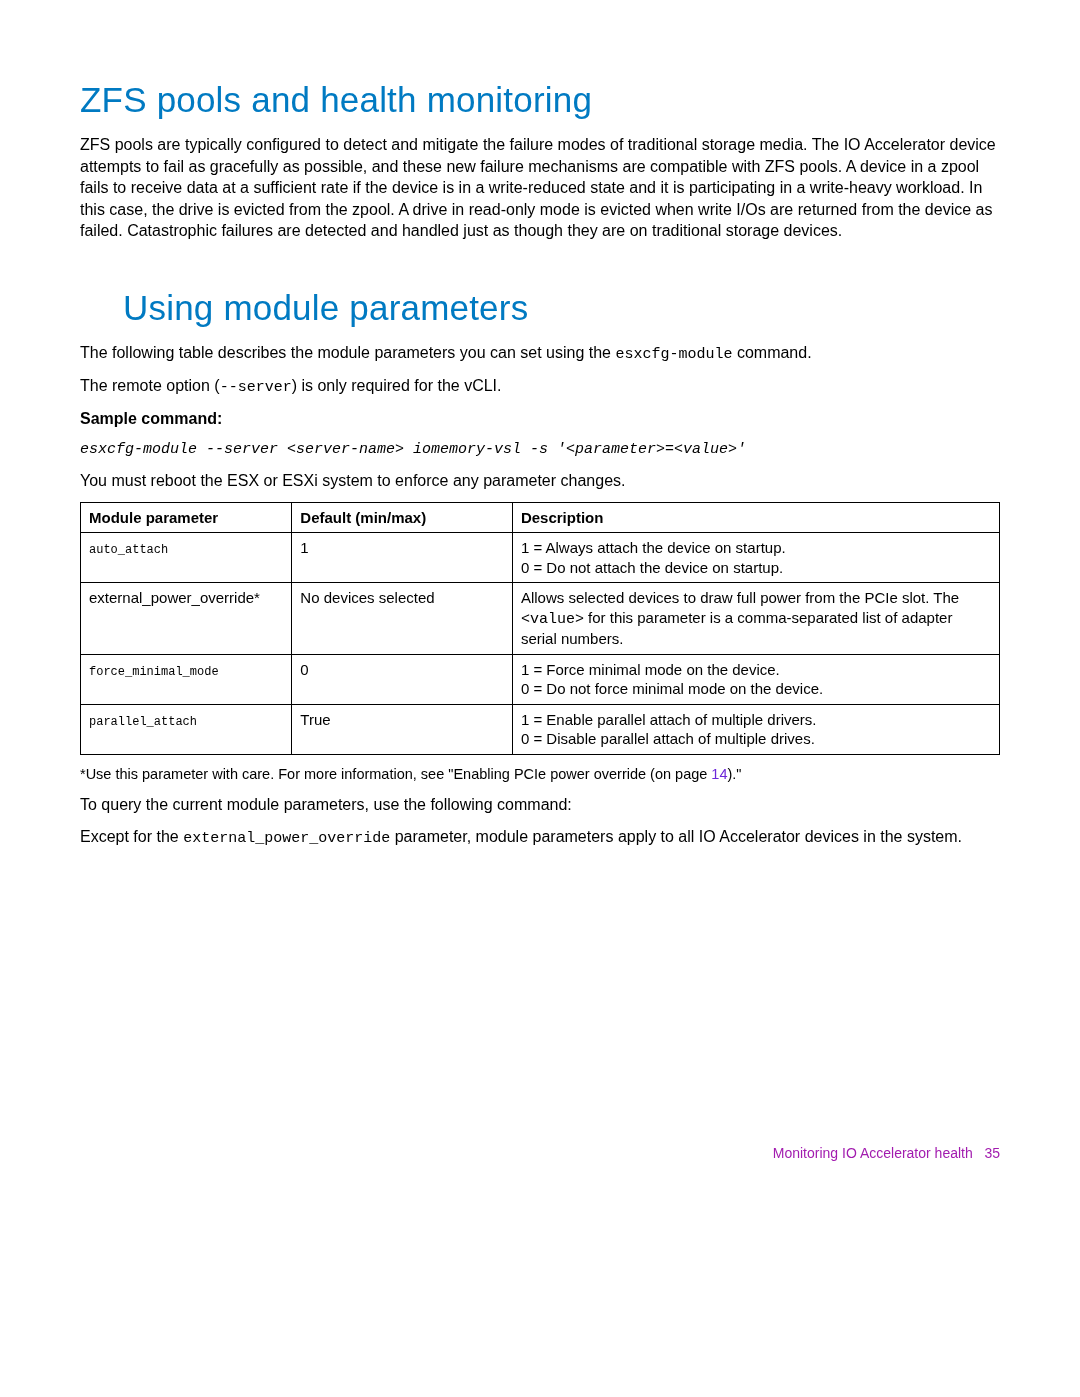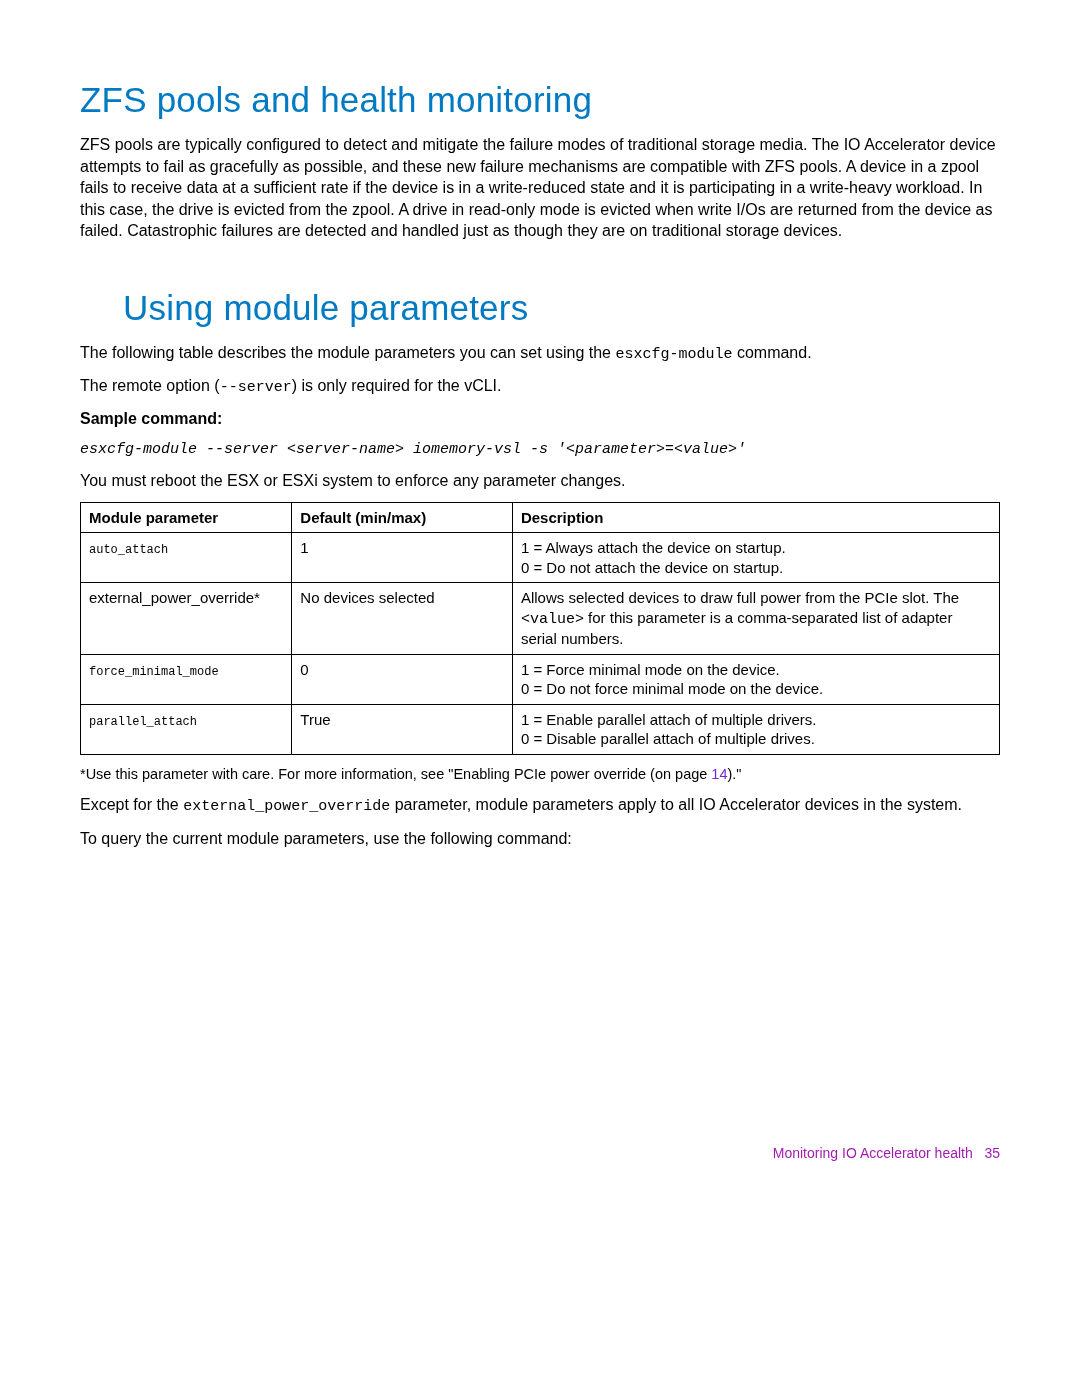--- a/index.html
+++ b/index.html
@@ -147,25 +147,25 @@
             <td>True</td>
             <td>1 = Enable parallel attach of multiple drivers.<br>0 = Disable parallel attach of multiple drives.</td>
           </tr>
         </tbody>
     </table>
 
     <p class="footnote">
       <span>*Use this parameter with care. For more information, see "Enabling PCIe power override (on page </span><span class="link-num">14</span><span>)."</span>
     </p>
 
+    <p>To query the current module parameters, use the following command:</p>
+
     <p>
       <span>Except for the </span><span class="code-inline">external_power_override</span><span> parameter, module parameters apply to all IO Accelerator devices in the system.</span>
     </p>
-
-    <p>To query the current module parameters, use the following command:</p>
 
   </div>
 
   <div class="footer">
     <span>Monitoring IO Accelerator health</span>&nbsp;&nbsp;&nbsp;<span>35</span>
   </div>
 
 </div>
 
 </body></html>

